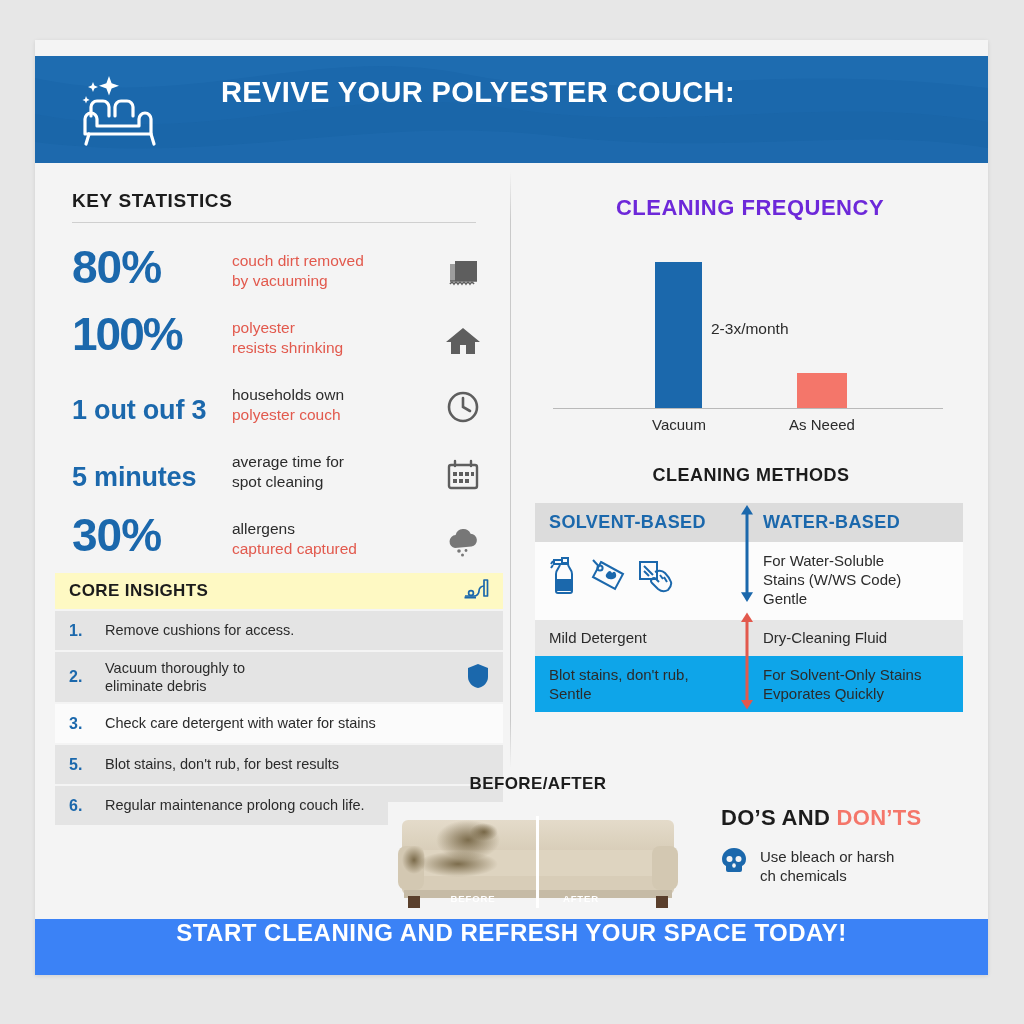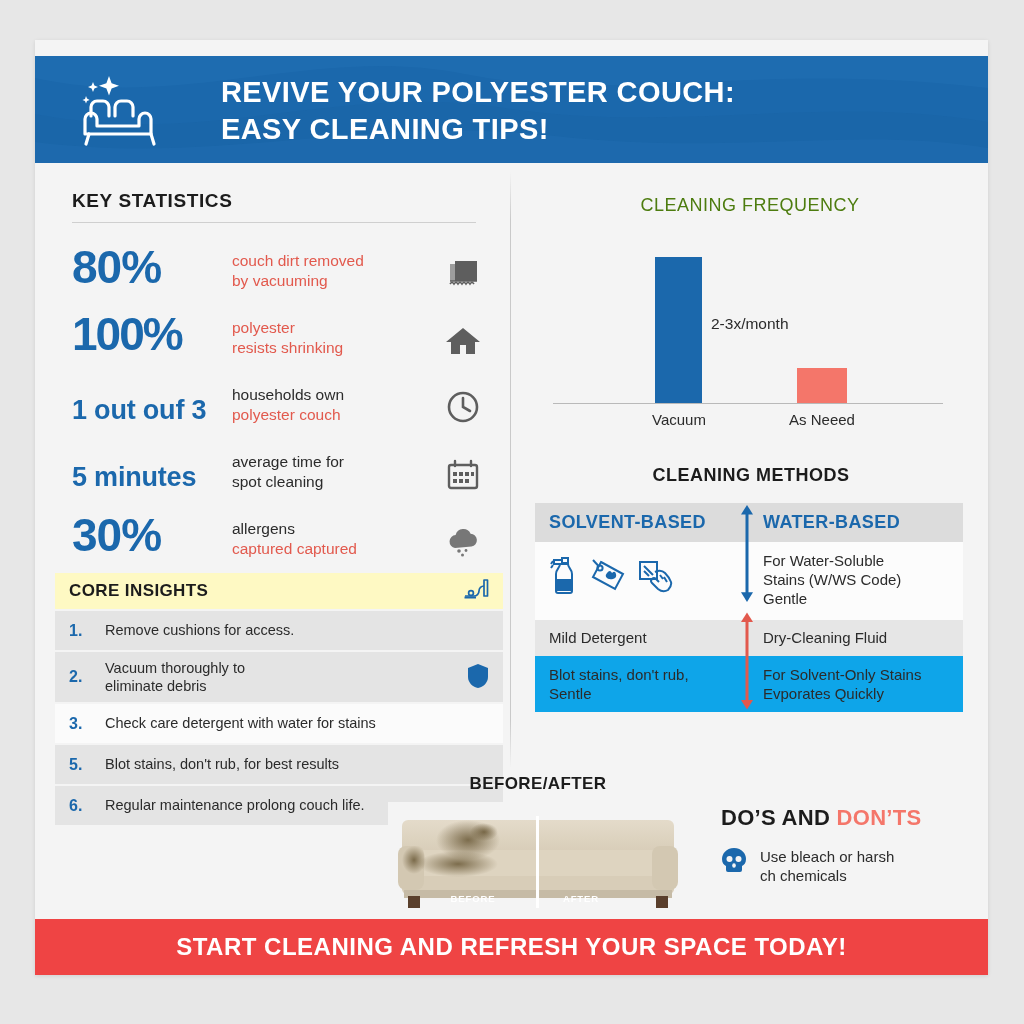--- a/index.html
+++ b/index.html
@@ -84,21 +84,21 @@
   .core-row .n{
     color:#1b68ac;font-weight:bold;font-size:16px;width:36px;flex:0 0 36px;
   }
   .core-row .tx{flex:1;line-height:1.25;}
   .core-row .rico{width:34px;flex:0 0 34px;text-align:right;}
   .r2{min-height:50px;}
 
   
   .chart-wrap{position:absolute;left:500px;top:155px;width:430px;}
   .chart-title{
-    text-align:center;font-size:18px;font-weight:normal;color:#4d7c0f;letter-spacing:.5px;
+    text-align:center;font-size:22px;font-weight:bold;color:#6d28d9;letter-spacing:.5px;
   }
   .plot{position:relative;height:190px;margin-top:22px;}
   .axis{
     position:absolute;left:18px;right:22px;bottom:24px;height:1px;background:#b9b9b9;
   }
   .bar{position:absolute;bottom:25px;}
   .bar.b1{left:120px;width:47px;height:146px;background:#1b68ac;}
   .bar.b2{left:262px;width:50px;height:35px;background:#f4766a;}
   .bar-note{
     position:absolute;left:176px;bottom:95px;font-size:15.5px;color:#2b2b2b;
@@ -142,22 +142,22 @@
 
   
   .dos{position:absolute;left:686px;top:765px;width:280px;}
   .dos-title{font-size:22px;font-weight:bold;color:#1c1c1c;letter-spacing:.3px;}
   .dos-title .red{color:#f4766a;}
   .dos-row{display:flex;align-items:flex-start;gap:13px;margin-top:16px;}
   .dos-txt{font-size:15px;color:#2b2b2b;line-height:1.28;}
 
   
   .footer{
-    position:absolute;left:0;bottom:0;width:953px;height:56px;background:#ef4444;
-    display:flex;align-items:center;justify-content:center;
+    position:absolute;left:0;bottom:0;width:953px;height:56px;background:#3b82f6;
+    display:flex;justify-content:center;
   }
   .footer .t{
     color:#fff;font-size:24px;font-weight:bold;letter-spacing:.5px;
   }
 </style>
 </head>
 <body>
 
 <div class="card">
 
@@ -177,21 +177,20 @@
       </g>
       <g fill="#ffffff">
         <path d="M40 4 l2.6 7.2 L50 13.8 l-7.4 2.6 L40 23.6 l-2.6-7.2 L30 13.8 l7.4-2.6 Z"></path>
         <path d="M24 10 l1.4 3.6 L29 15 l-3.6 1.4 L24 20 l-1.4-3.6 L19 15 l3.6-1.4 Z"></path>
         <path d="M17 24 l1 2.6 L20.6 28 l-2.6 1 L17 31.6 l-1-2.6 L13.4 28 l2.6-1 Z"></path>
       </g>
     </svg>
 
     <div class="header-text">
       <span>REVIVE YOUR POLYESTER COUCH:</span>
-      <span class="l2">EASY CLEANING TIPS!</span>
     </div>
   </div>
 
   <div class="vdiv"></div>
 
   <div class="key-stats">
     <div class="sec-title">KEY STATISTICS</div>
     <div class="sec-rule"></div>
 
     <div class="stat-row">

